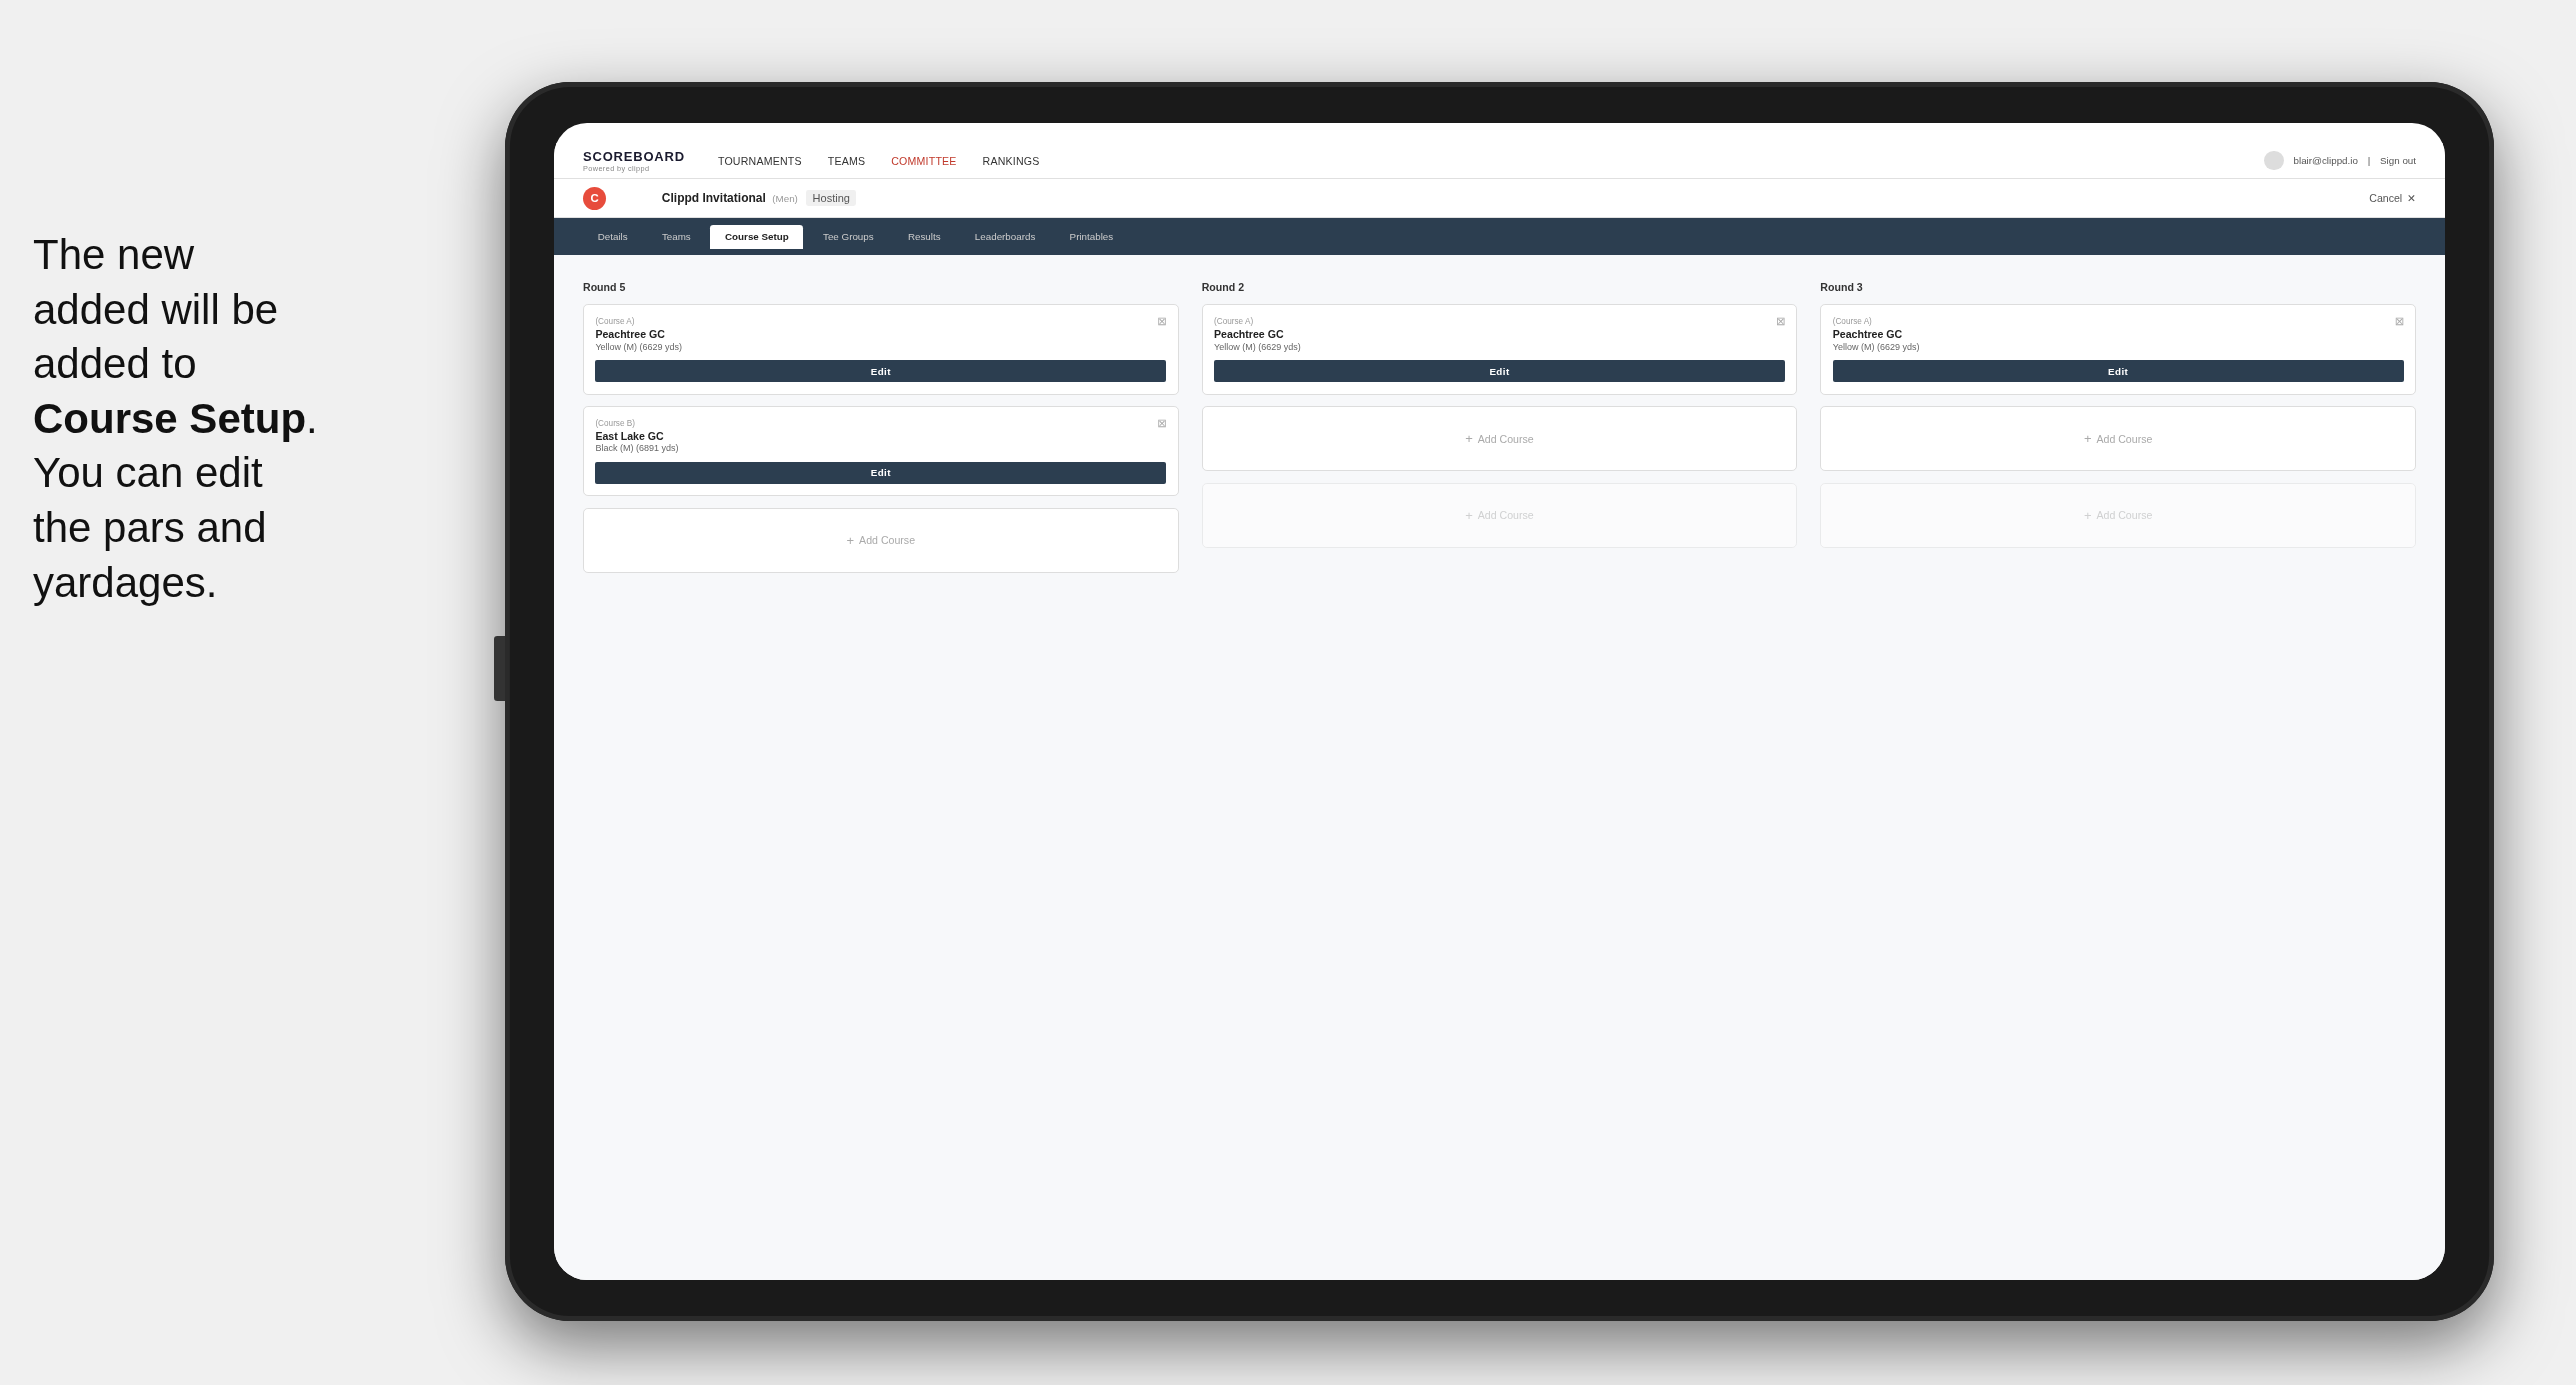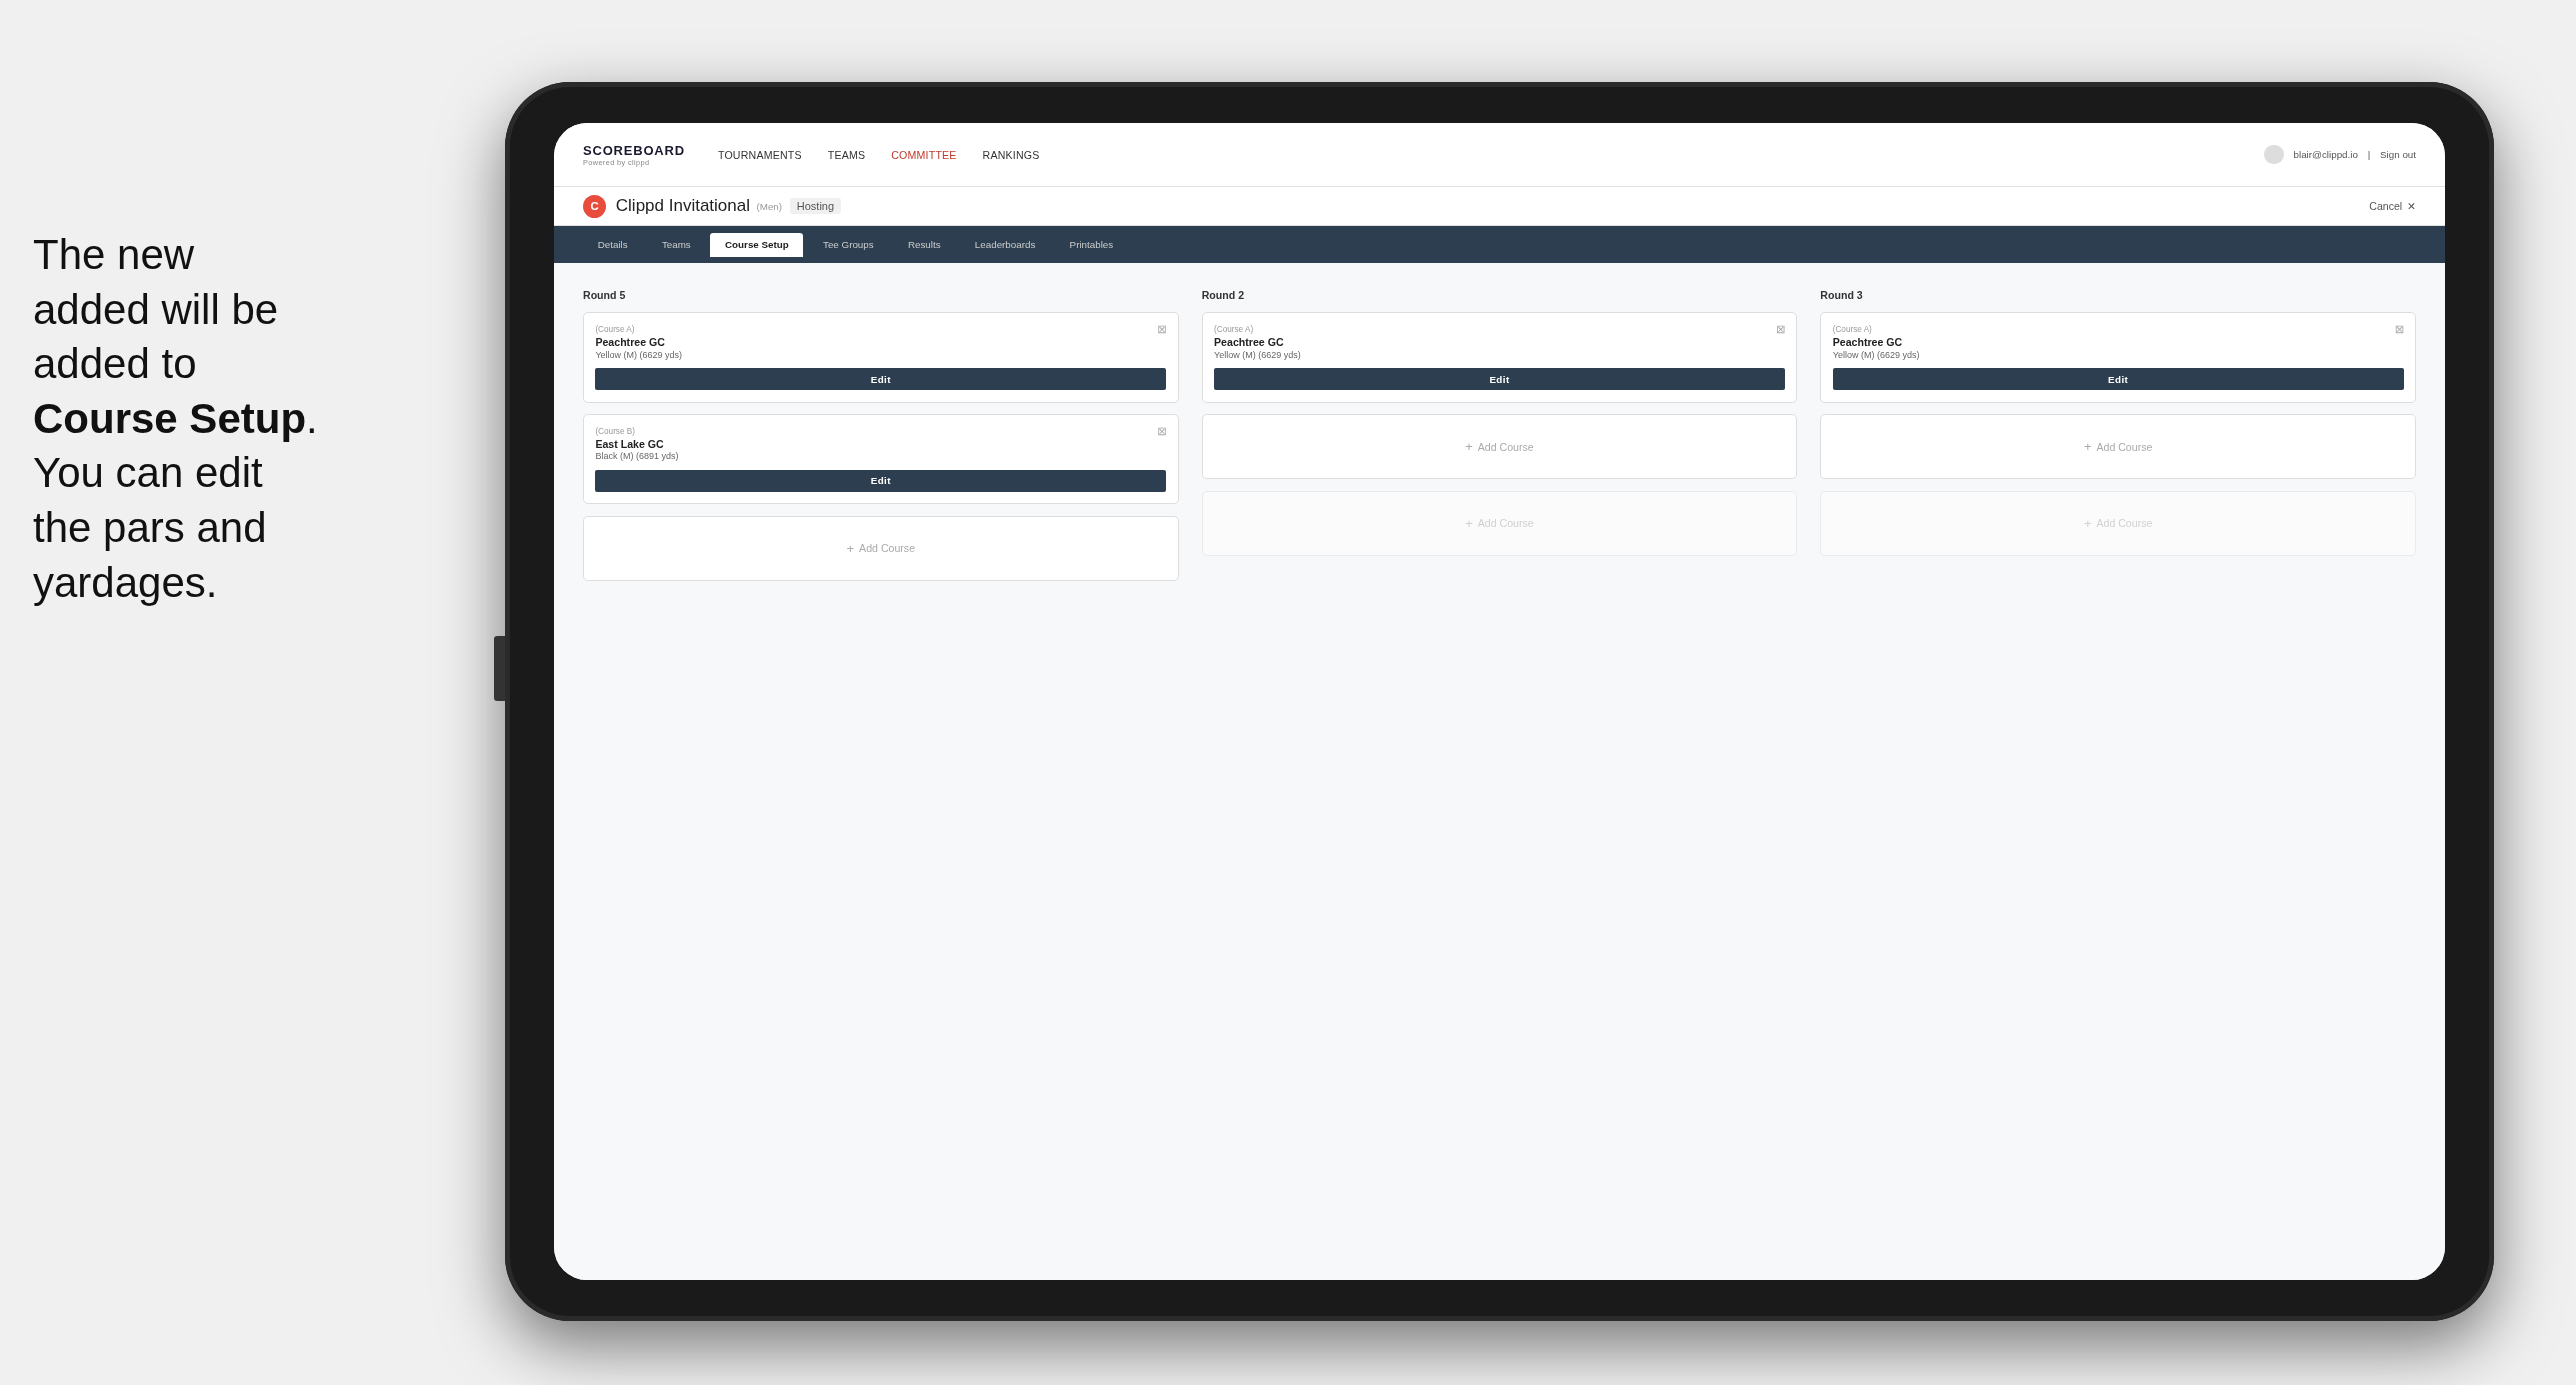--- a/index.html
+++ b/index.html
@@ -72,22 +72,23 @@
       flex-direction: column;
     }
 
     
     .top-nav {
       background: #fff;
       border-bottom: 0.8px solid #e0e0e0;
       display: flex;
       align-items: center;
       padding: 0 29px;
-      height: 64px;
+      height: 36px;
       flex-shrink: 0;
+      margin-top: 20px;
     }
     .logo-area {
       display: flex;
       flex-direction: column;
       margin-right: 33px;
     }
     .logo-text {
       font-size: 13px;
       font-weight: 800;
       letter-spacing: 0.8px;
@@ -145,23 +146,24 @@
       border-radius: 50%;
       display: flex;
       align-items: center;
       justify-content: center;
       color: white;
       font-weight: 800;
       font-size: 11.4px;
       margin-right: 9.8px;
     }
     .tournament-name {
-      font-size: 17px;
-      font-weight: 400;
+      font-size: 12px;
+      font-weight: 700;
       color: #222;
+      margin-left: 46px;
     }
     .tournament-sub {
       font-size: 9.8px;
       color: #999;
       margin-left: 6.5px;
     }
     .hosting-badge {
       font-size: 11px;
       color: #555;
       margin-left: 8.2px;

